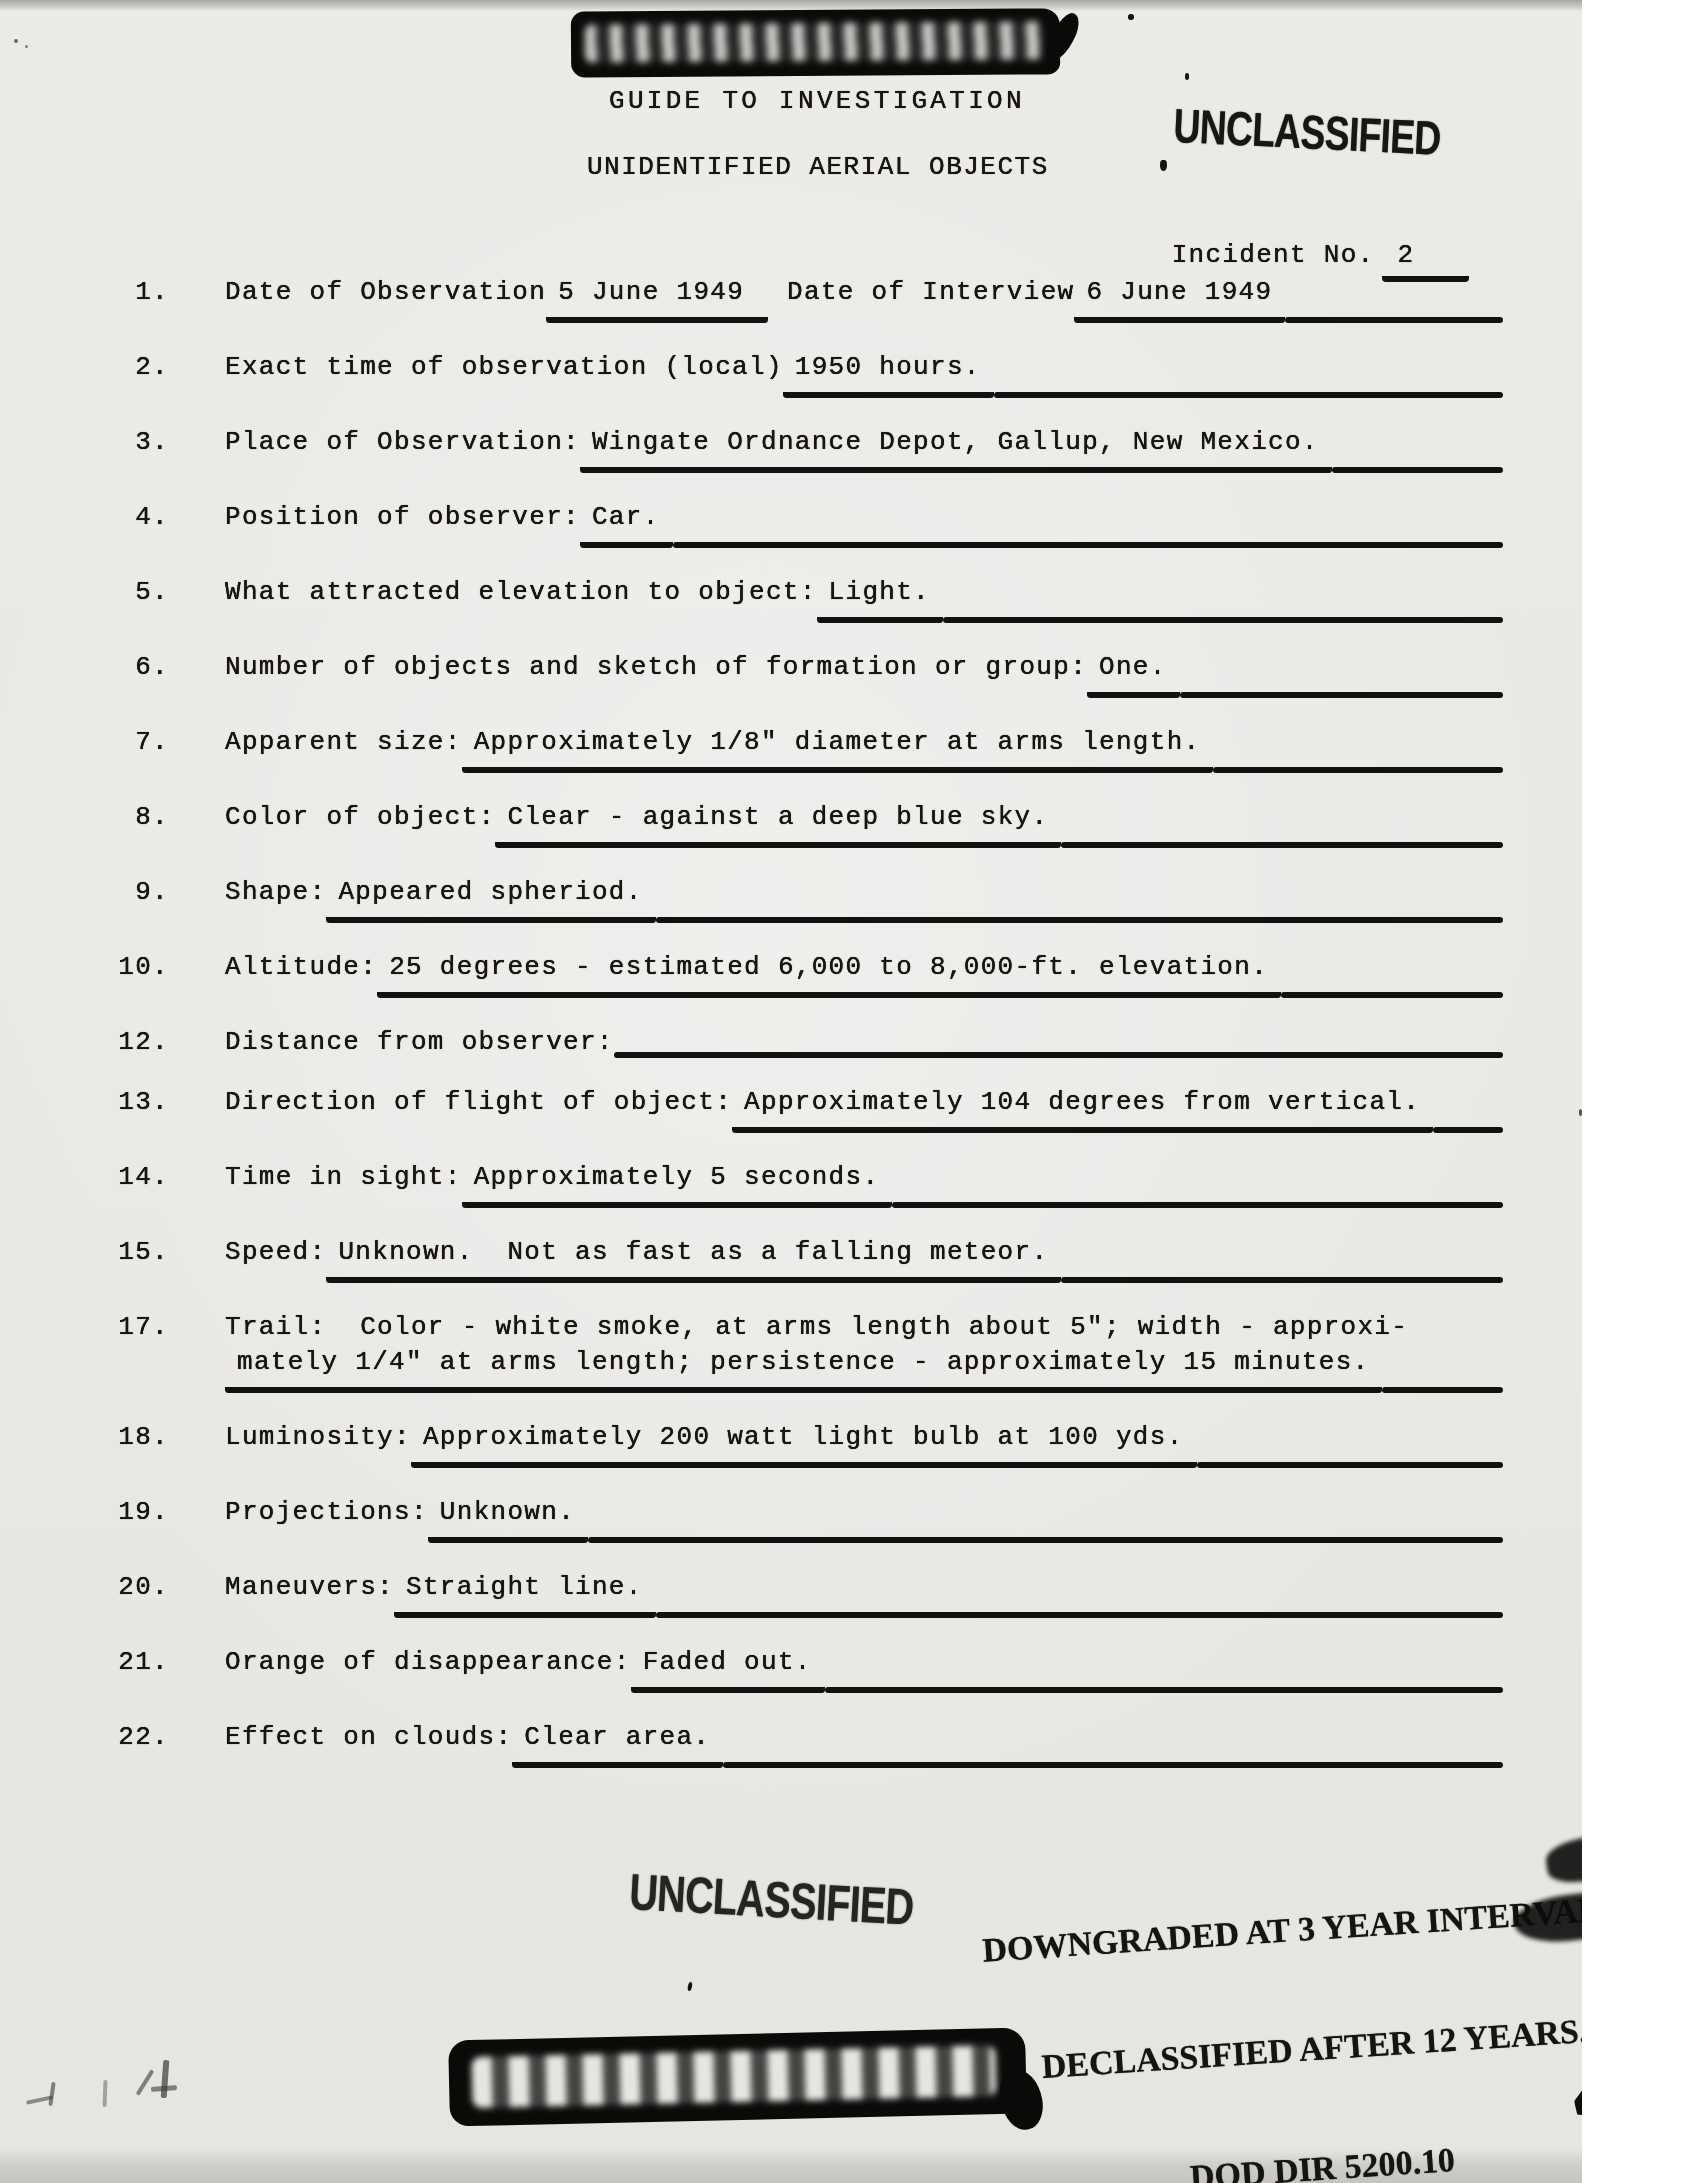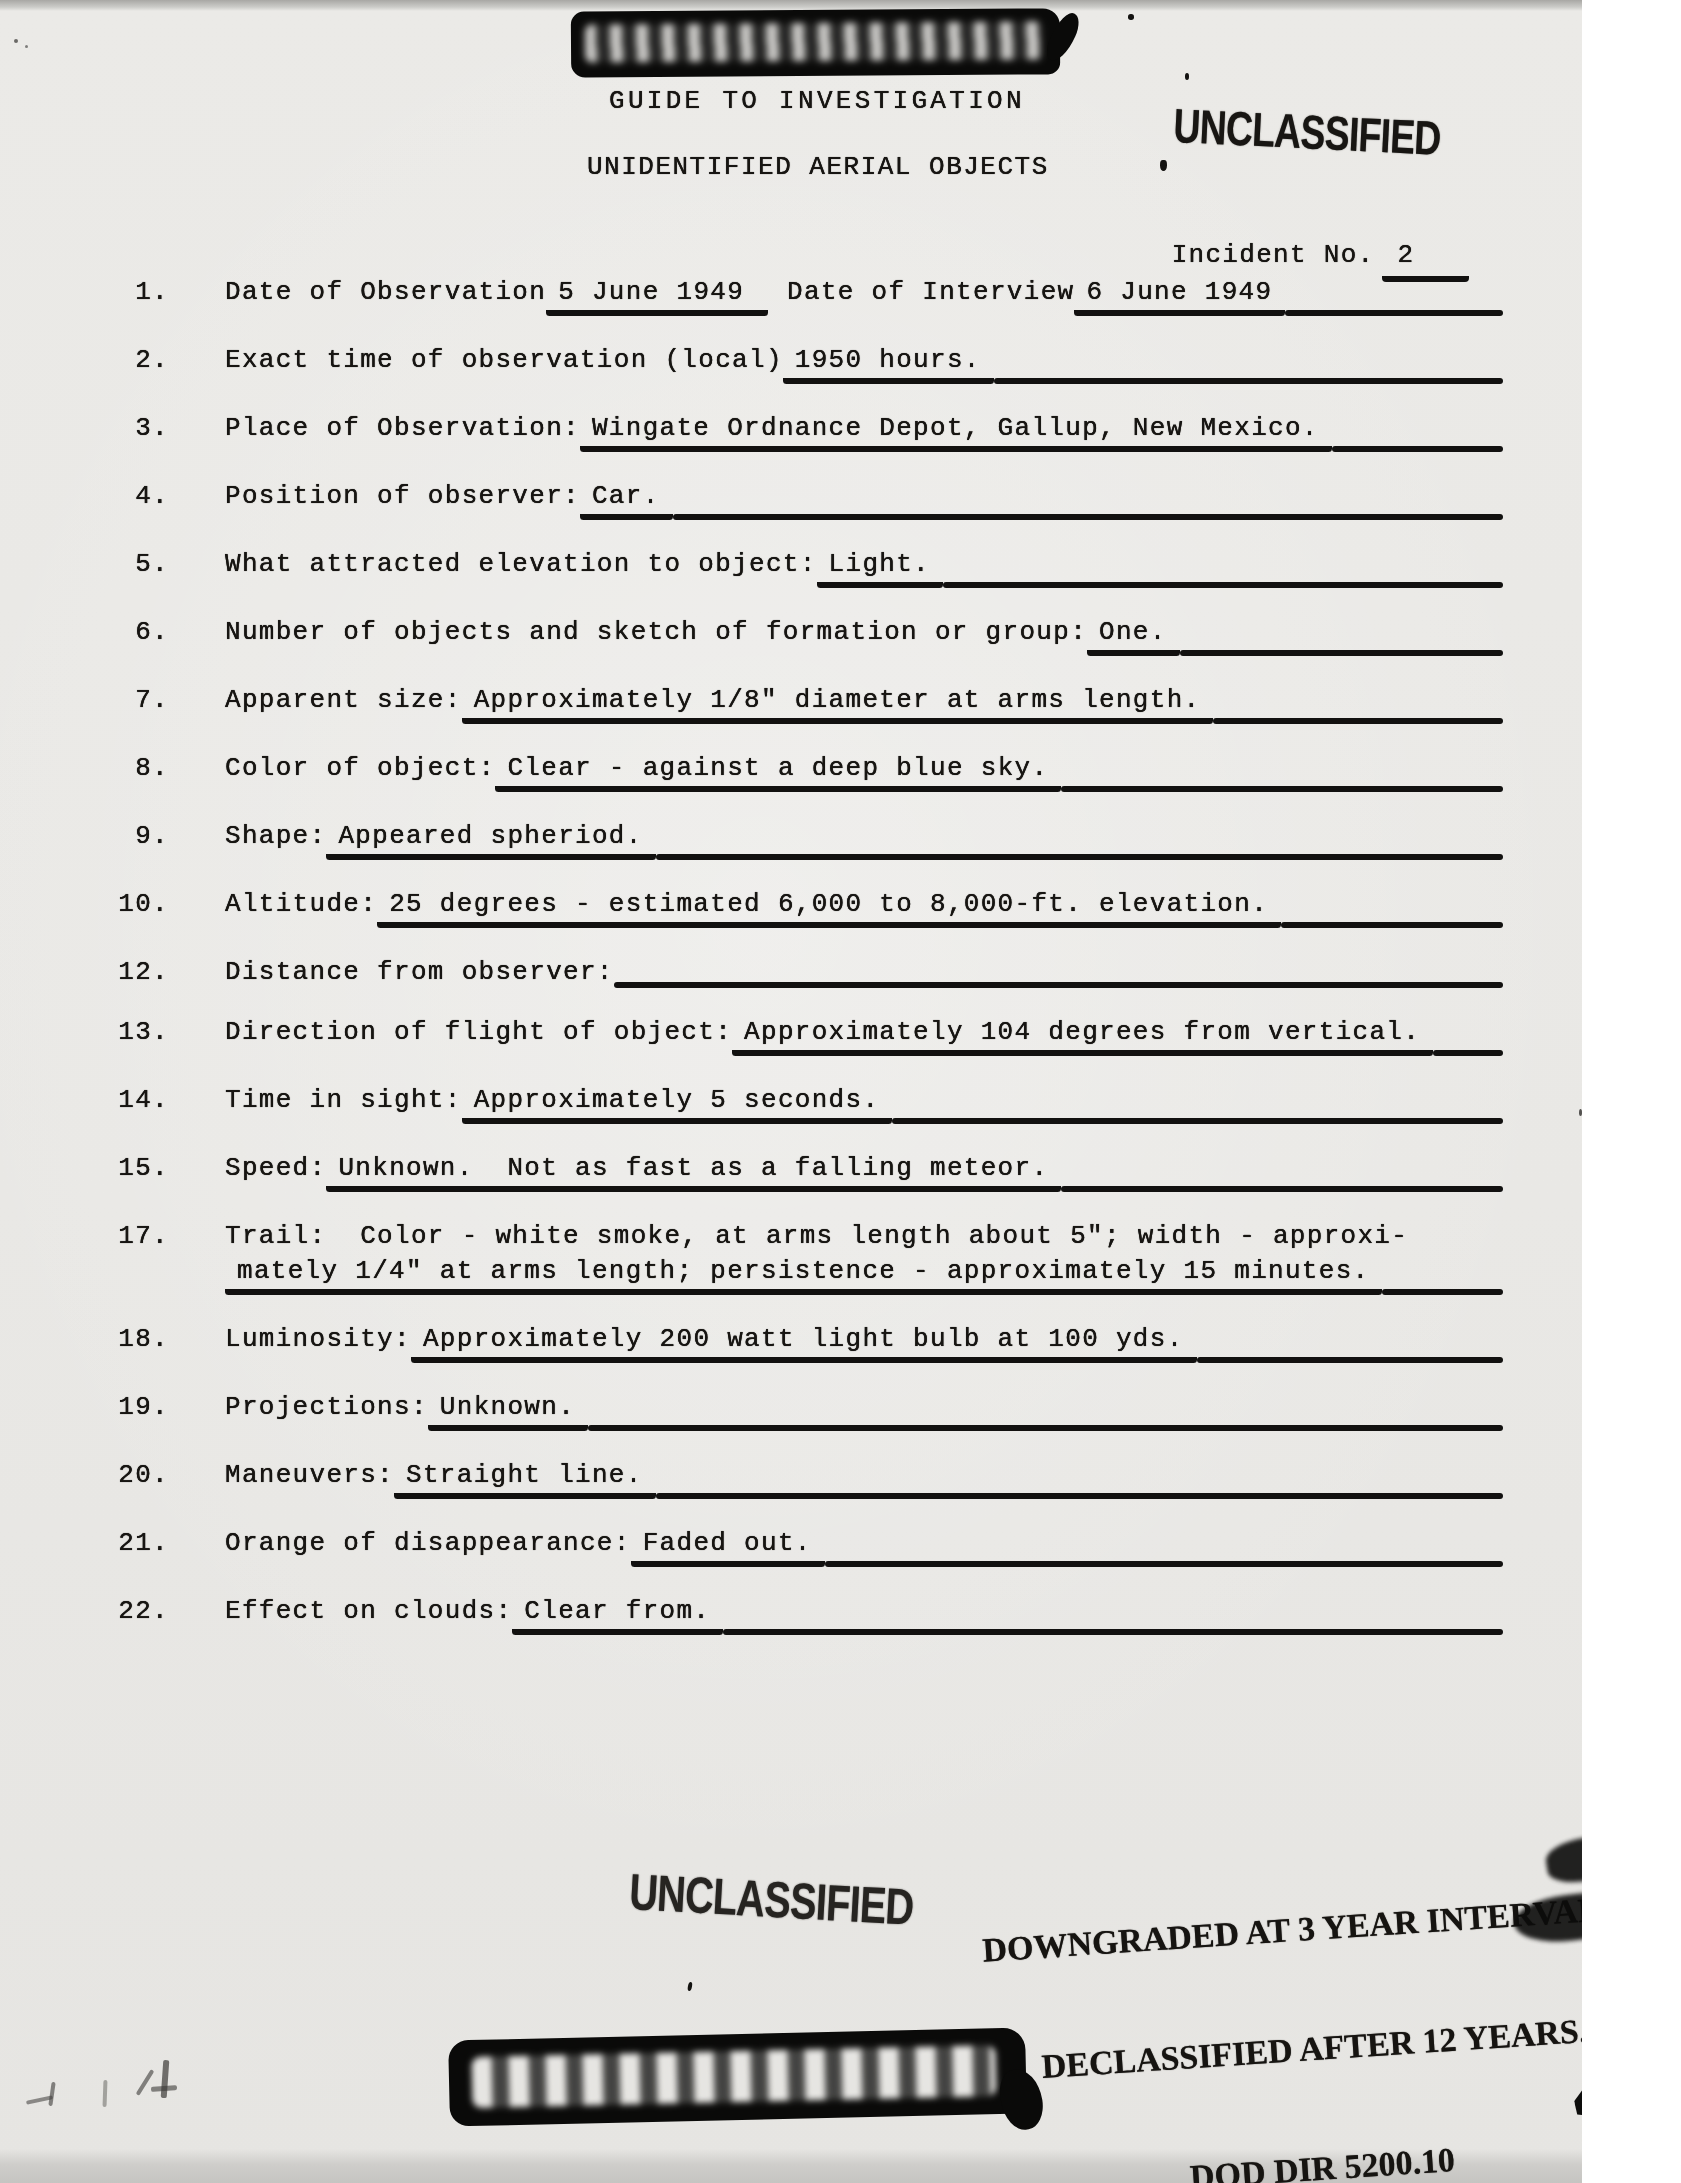--- a/index.html
+++ b/index.html
@@ -47,21 +47,21 @@
   .incident .val{display:inline-block;margin-left:8px;padding:0 55px 5px 15px;
         border-bottom:6.5px solid #121110;border-radius:0 0 4px 4px;}
   
   .form-list{position:absolute;left:113px;top:277px;width:1390px;}
   .row{display:flex;margin-bottom:29px;}
   .num{flex:0 0 56px;width:56px;text-align:right;white-space:pre;}
   .content{flex:1;margin-left:56px;display:flex;flex-wrap:wrap;align-items:baseline;}
   .lbl{white-space:pre;}
   .lbl.gap{margin-left:19px;}
   .ans{white-space:pre;border-bottom:6.5px solid #121110;border-radius:0 0 3.5px 3.5px;
-       padding:0 13px 2px 12px;}
+       padding:0 13px 9px 12px;}
   .ans.noTail{padding-right:24px;}
   .tail{flex:1 1 30px;min-width:30px;height:0;align-self:flex-end;
         border-bottom:6.5px solid #121110;border-radius:3.5px;}
   .line2{width:100%;display:flex;align-items:baseline;margin-top:4px;}
   
   .stamp{position:absolute;font-family:"Liberation Sans","DejaVu Sans",sans-serif;font-weight:700;
          color:#181613;white-space:pre;}
   .stamp-top{left:1175px;top:98px;font-size:48px;letter-spacing:-1px;
          transform:rotate(2.8deg) scaleX(.78);transform-origin:left top;
          text-shadow:0 0 1.5px rgba(24,22,19,.6);}
@@ -281,21 +281,21 @@
           <span class="lbl">Orange of disappearance:</span>
           <span class="ans">Faded out.</span>
           <span class="tail"></span>
         </span>
   </div>
 
   <div class="row">
     <span class="num">22.</span>
     <span class="content">
           <span class="lbl">Effect on clouds:</span>
-          <span class="ans">Clear from.</span>
+          <span class="ans">Clear area.</span>
           <span class="tail"></span>
         </span>
   </div>
 </div>
 
   <div class="stamp stamp-bottom">UNCLASSIFIED</div>
 
   <div class="downgrade">
     <div>DOWNGRADED AT 3 YEAR INTERVALS;</div>
     <div>DECLASSIFIED AFTER 12 YEARS.</div>

